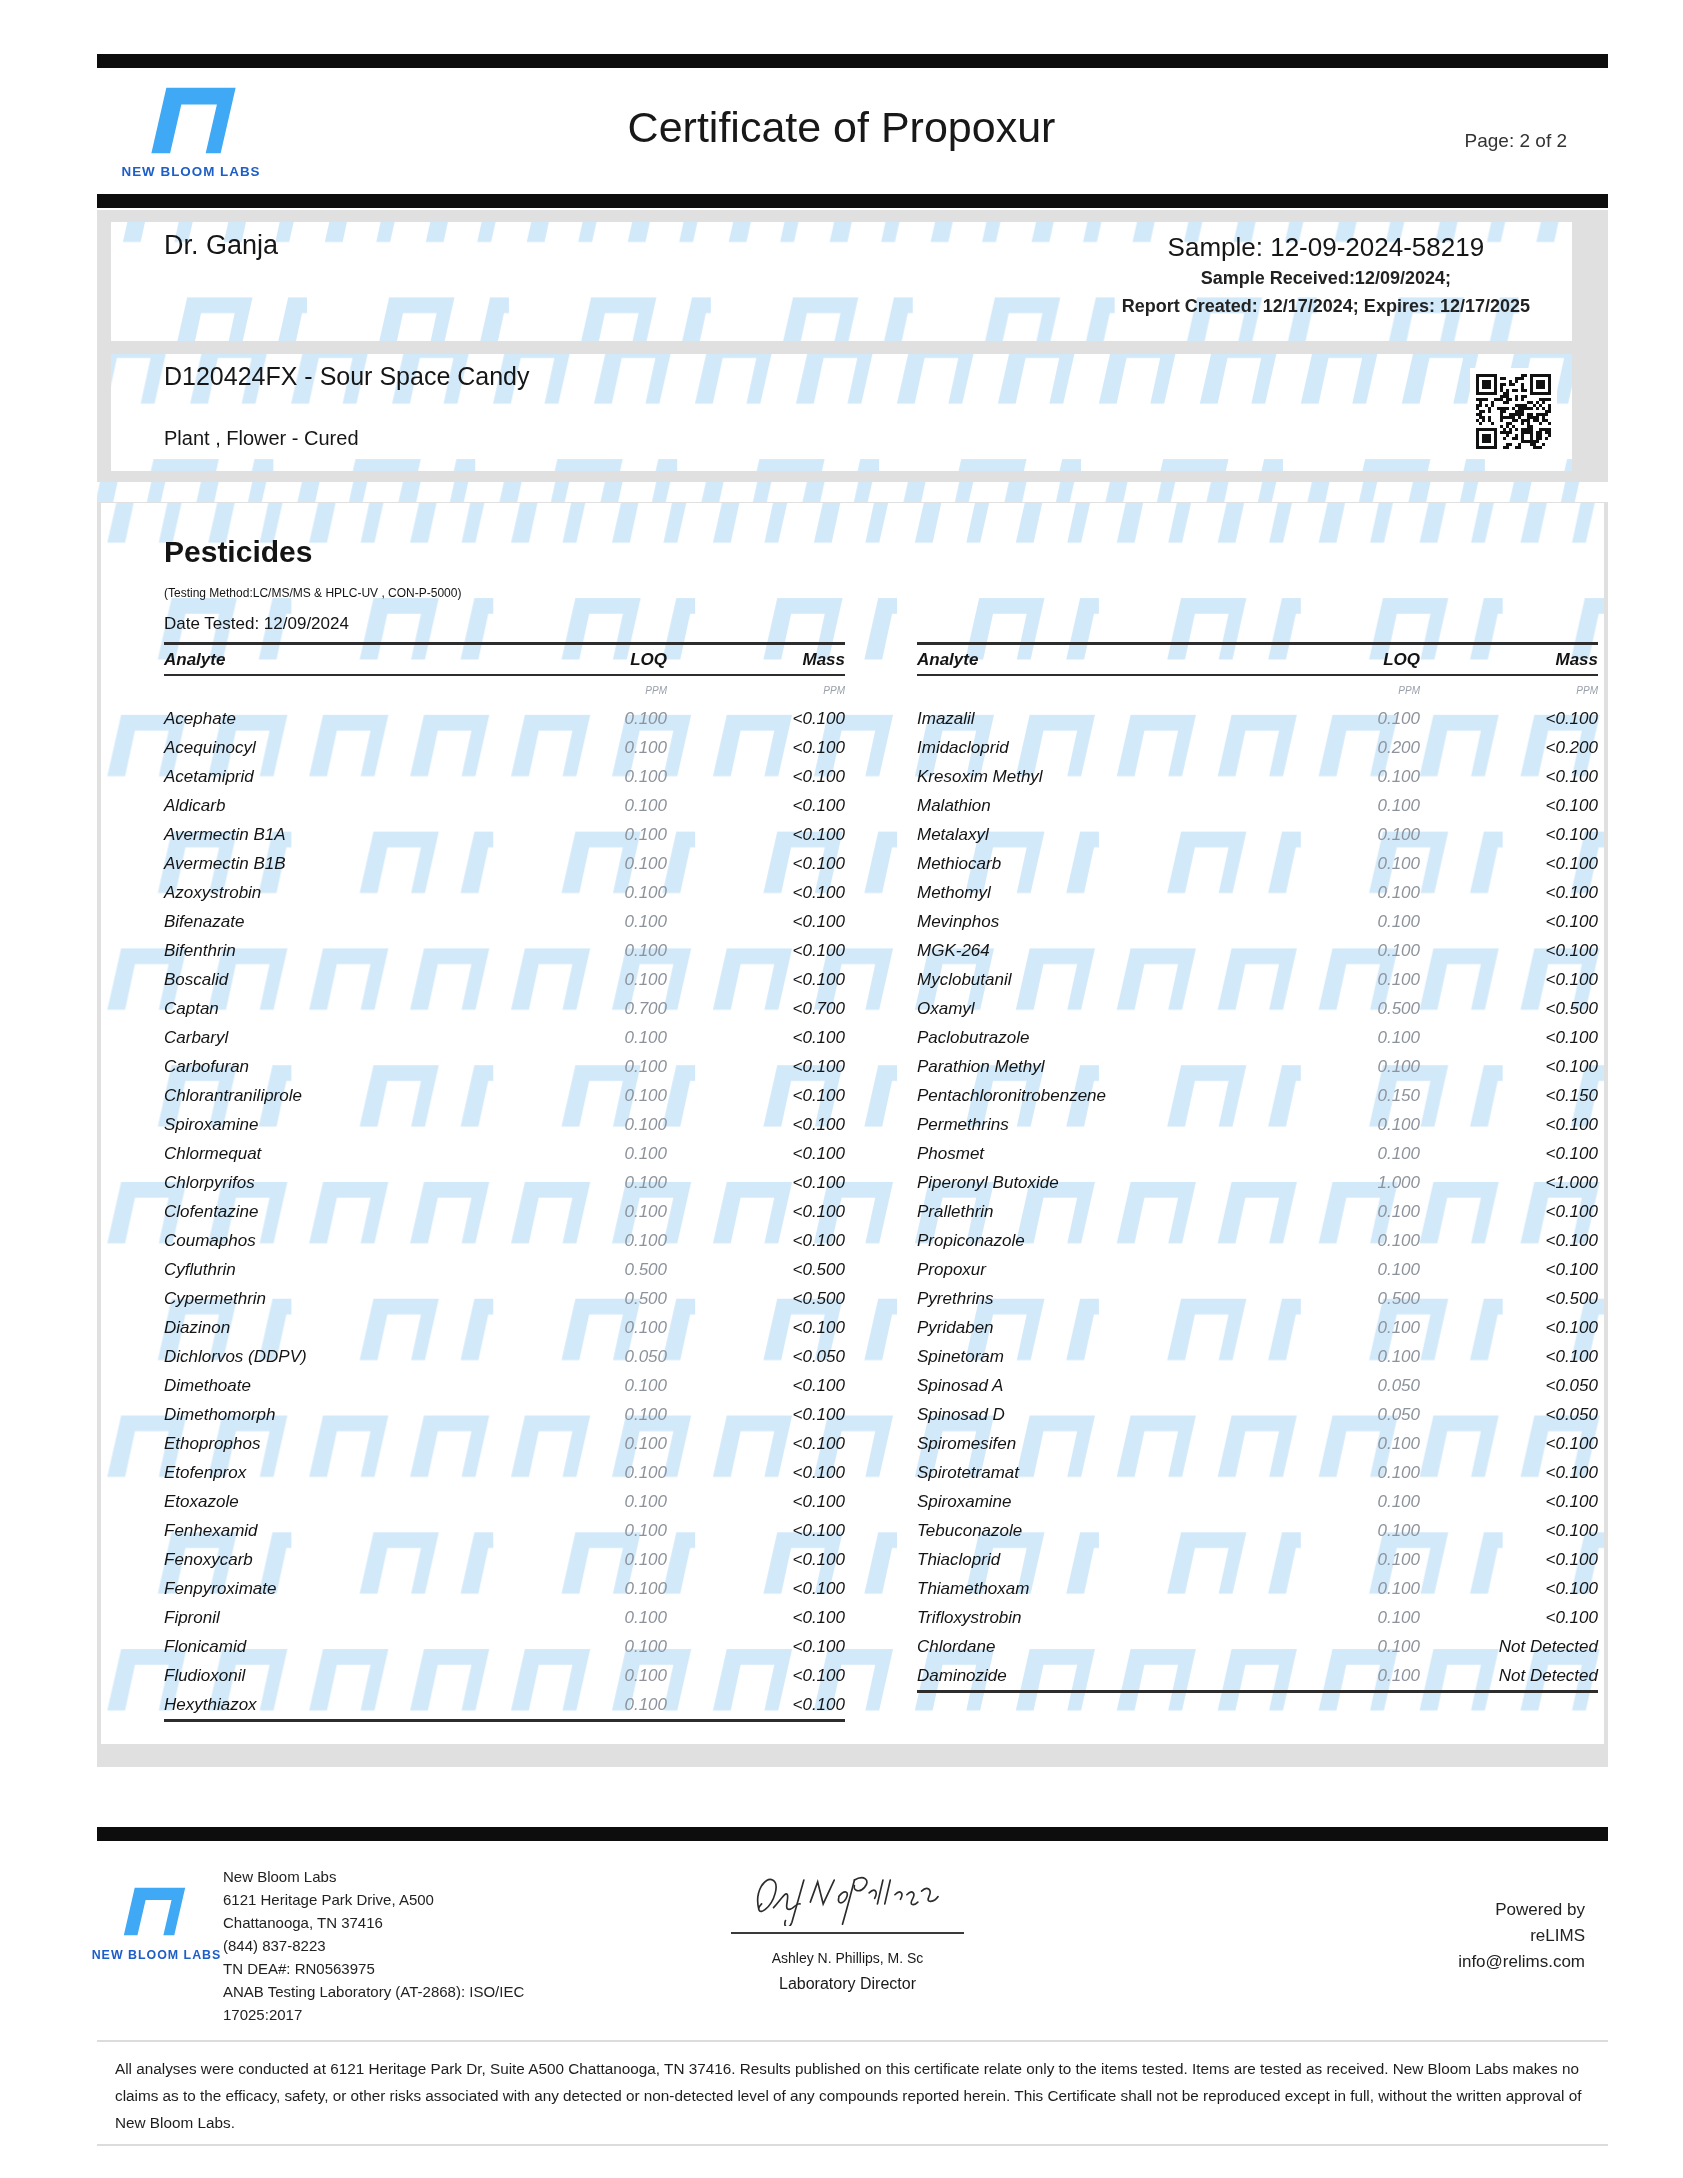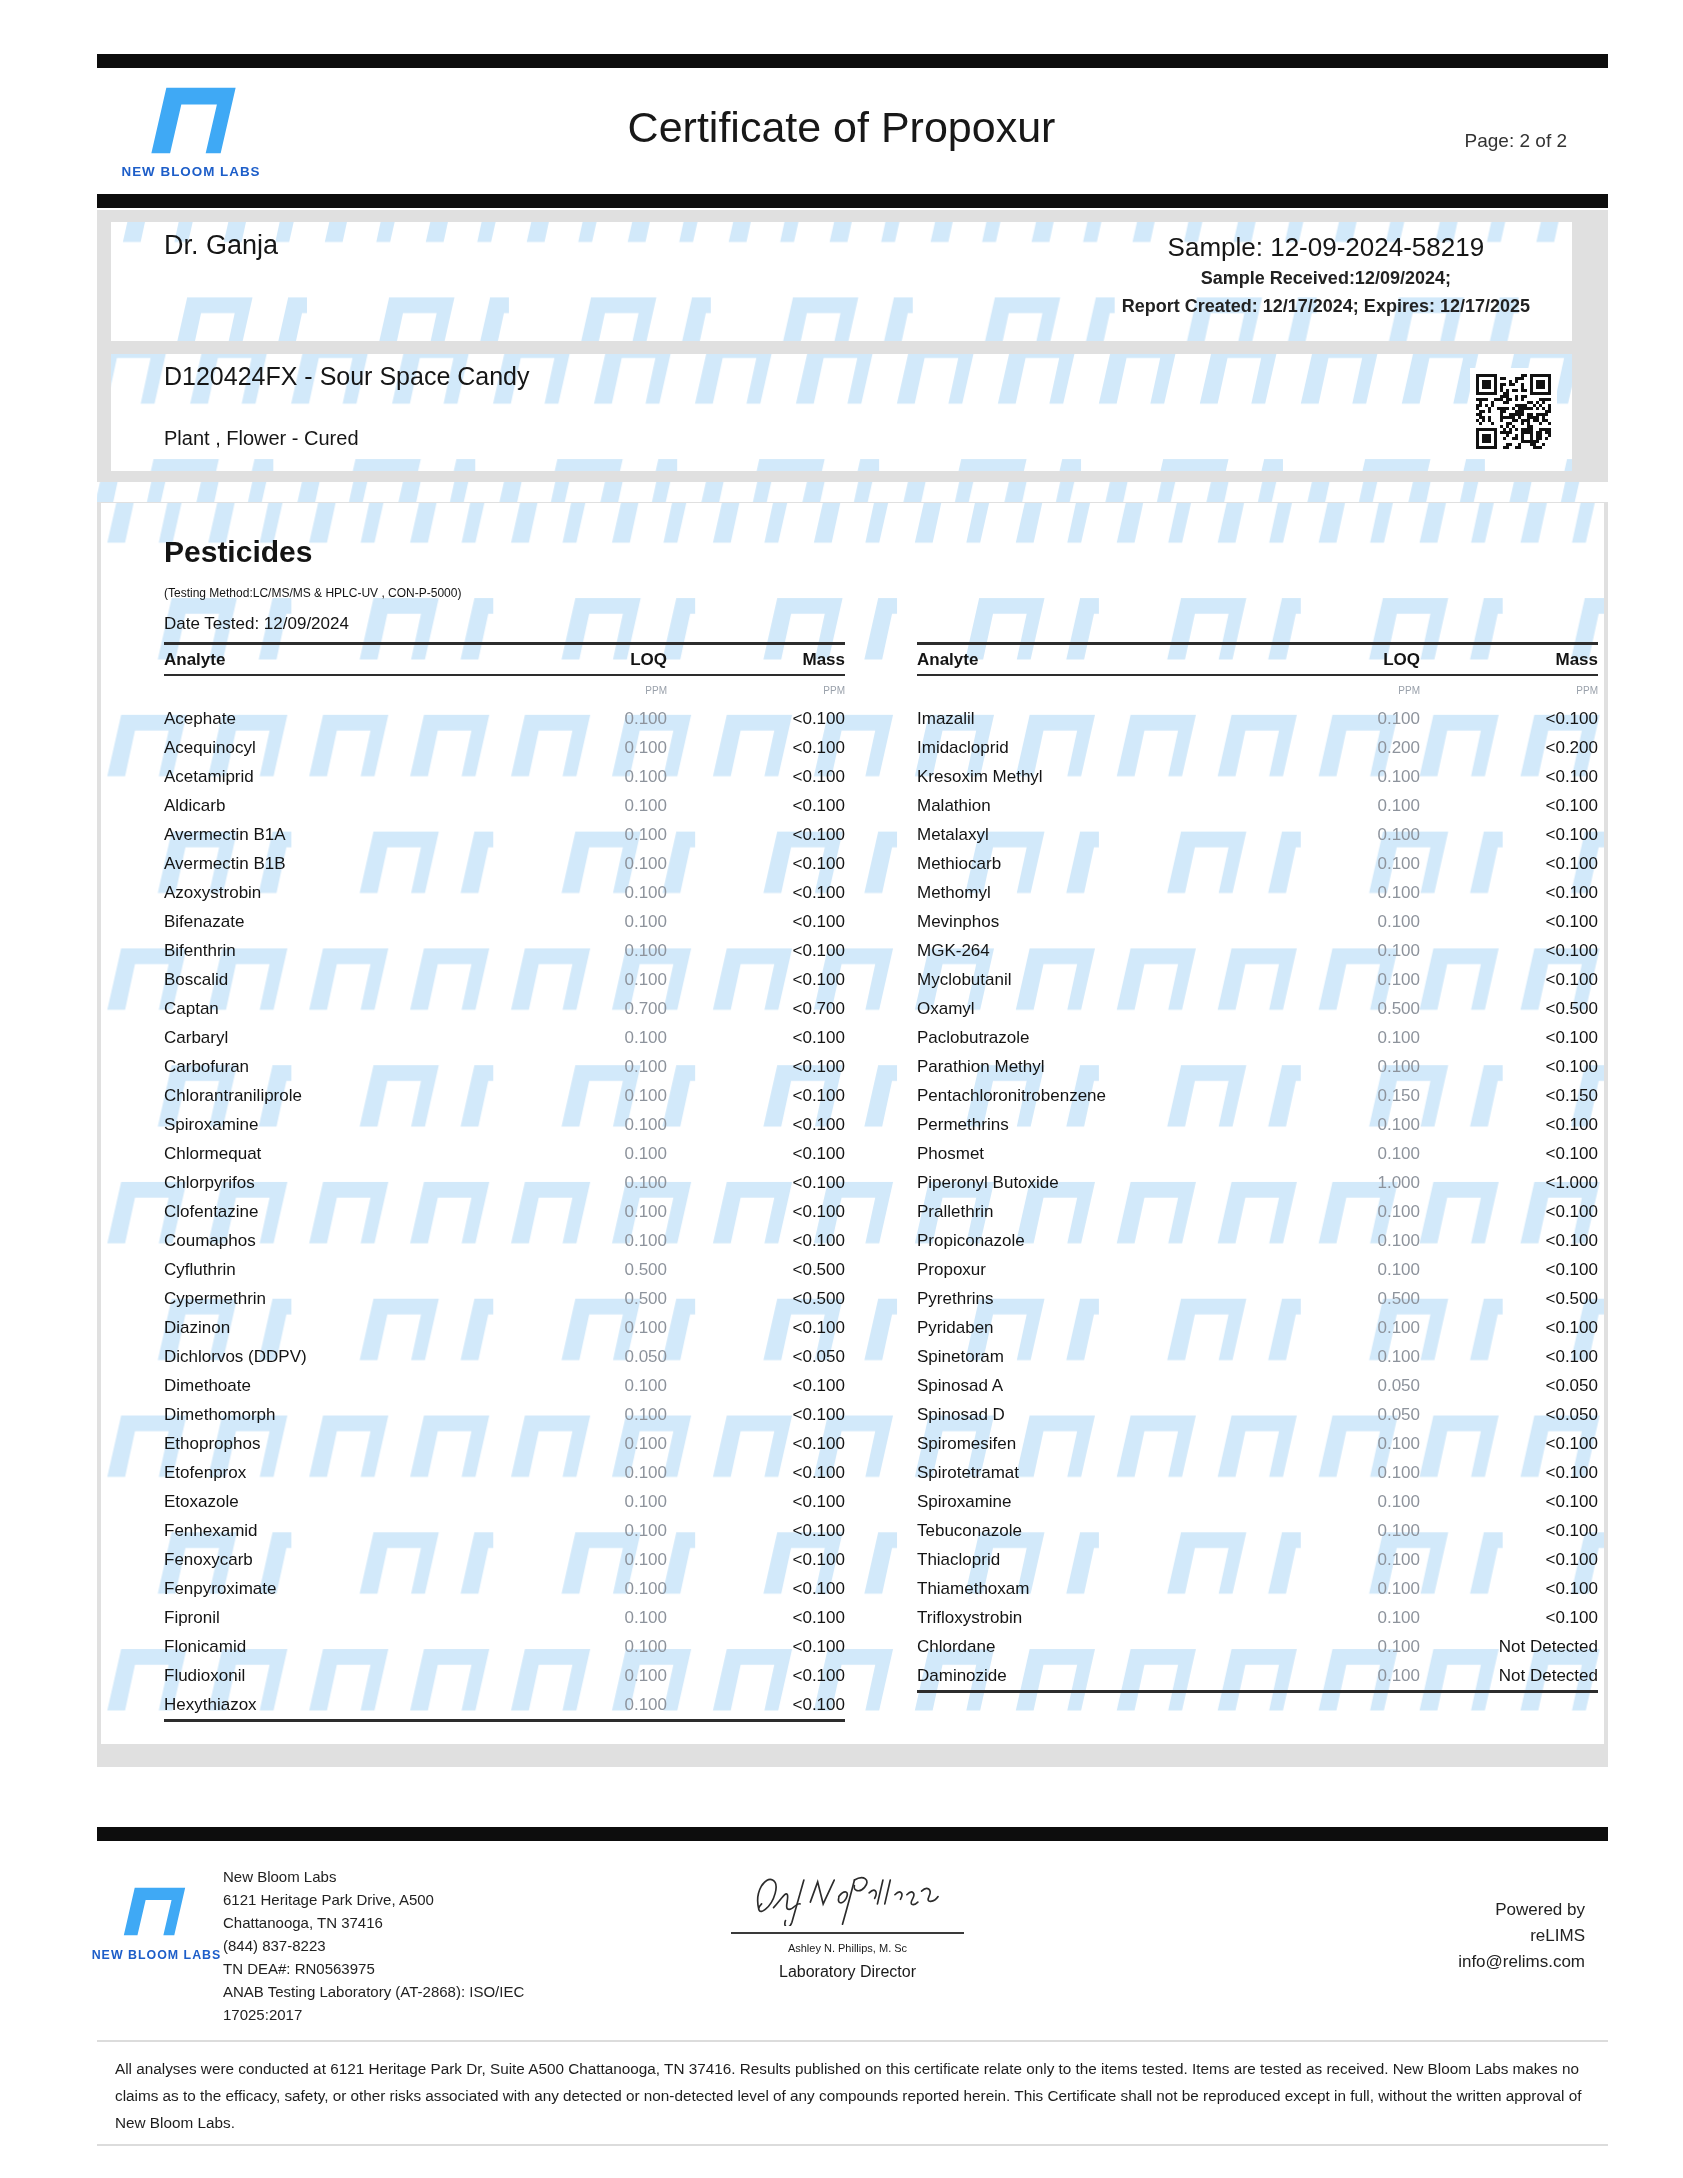--- a/index.html
+++ b/index.html
@@ -23,37 +23,37 @@
   .sample-block{position:absolute;right:42px;top:9px;text-align:center;}
   .sample-id{font-size:26px;font-weight:500;color:#161616;line-height:33px;}
   .sample-sub{font-size:18px;font-weight:700;color:#222;line-height:28px;}
   .product-name{position:absolute;left:18px;top:8px;font-size:25px;font-weight:500;color:#161616;}
   .product-type{position:absolute;left:18px;top:73px;font-size:20px;font-weight:500;color:#161616;}
   .qr{position:absolute;right:15px;top:14px;width:87px;height:87px;background:#fff;}
   
   .sec-title{position:absolute;left:28px;top:32px;font-size:30px;font-weight:700;color:#141414;}
   .sec-method{position:absolute;left:28px;top:83px;font-size:12px;font-weight:500;color:#141414;}
   .sec-date{position:absolute;left:28px;top:111px;font-size:17px;font-weight:500;color:#141414;}
-  .tables{position:absolute;left:28px;top:139px;width:1434px;display:flex;gap:72px;}
+  .tables{position:absolute;left:28px;top:139px;width:1434px;display:flex;gap:72px;font-style:italic;}
   .htable{flex:1;}
   .phead,.punit,.prow{display:grid;grid-template-columns:1fr 114px 178px;align-items:center;}
   .phead{height:29px;font-size:17px;font-weight:700;color:#141414;
     border-top:3px solid #2d2d2d;border-bottom:2px solid #2d2d2d;}
   .punit{height:28px;font-size:10px;color:#9aa1ab;}
   .prow{height:29px;font-size:17px;}
   .c2,.c3{text-align:right;}
   .prow .c1{font-weight:500;color:#141414;}
   .prow .c2{color:#8d939c;}
   .prow .c3{color:#141414;}
   .pbody{border-bottom:3px solid #2d2d2d;}
   
   .addr{position:absolute;left:223px;top:1865px;font-size:15px;line-height:23px;color:#222;}
   .sig-wrap{position:absolute;left:731px;top:1869px;width:233px;text-align:center;}
   .sig-line{border-bottom:2px solid #3a3a3a;padding-bottom:2px;}
-  .sig-name{font-size:11px;color:#1a1a1a;margin-top:8px;}
+  .sig-name{font-size:14px;color:#1a1a1a;margin-top:16px;}
   .sig-role{font-size:16px;color:#1a1a1a;margin-top:9px;}
   .powered{position:absolute;right:98px;top:1897px;text-align:right;font-size:17px;line-height:26px;color:#222;}
   .divider{position:absolute;left:97px;width:1511px;height:2px;background:#dcdcdc;}
   .disclaimer{position:absolute;left:115px;top:2055px;width:1469px;
     font-size:15.3px;line-height:27px;color:#1d1d1d;}
 </style>
 </head>
 <body>
 
 <svg width="0" height="0" style="position:absolute" aria-hidden="true">

